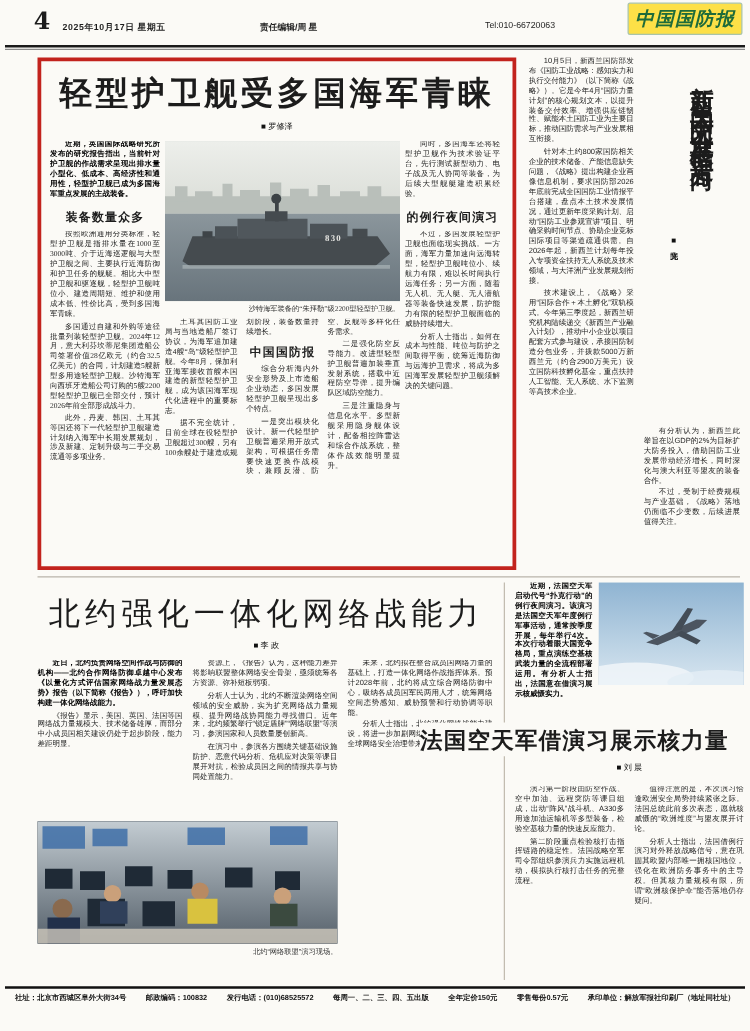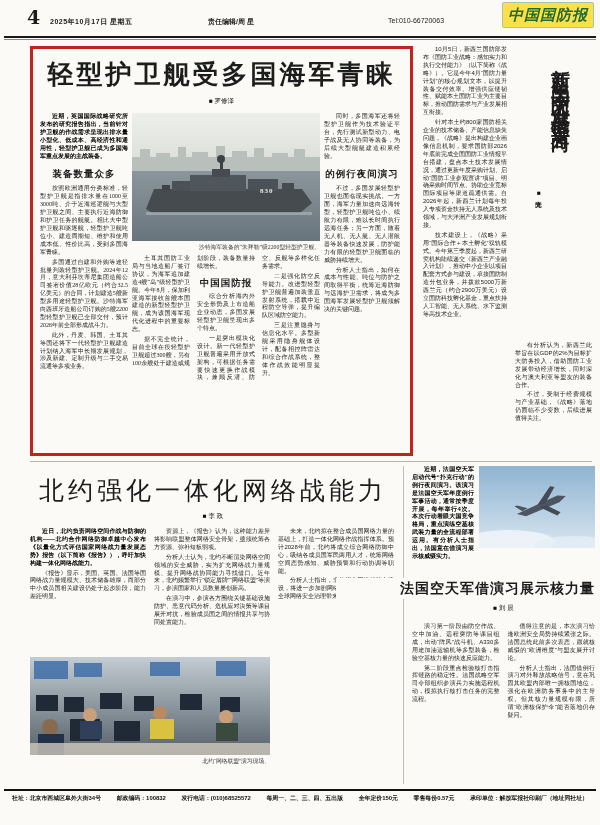--- a/index.html
+++ b/index.html
@@ -78,21 +78,21 @@
   .ng-photo{grid-column:1 / span 2;grid-row:2;}
   .cyber-photo{width:240px;height:98px;position:relative;overflow:hidden;background:#44505c;}
 
   .france{flex:1;display:flex;flex-direction:column;}
   .fr-top{display:flex;gap:5px;}
   .fr-intro{width:62px;flex:none;height:106px;}
   .jet-photo{width:116px;height:82px;flex:none;overflow:hidden;position:relative;background:#a8c4da;}
   .fr-headline{
     position:relative;z-index:2;background:var(--paper);
     margin-left:-76px;margin-top:6px;padding:2px 0 1px;
-    font-size:14px;font-weight:bold;text-align:right;letter-spacing:1px;white-space:nowrap;
+    font-size:18px;font-weight:bold;text-align:left;letter-spacing:1px;white-space:nowrap;
   }
   .fr-cols{column-count:2;column-gap:8px;height:168px;margin-top:3px;overflow:hidden;}
 
   
   .footer{margin:5px 4px 0;border-top:2px solid #111;padding:3px 8px 0;}
   .footer-line{display:flex;justify-content:space-between;font-size:5.9px;font-weight:bold;color:#111;}
 </style>
 </head>
 <body>
 

